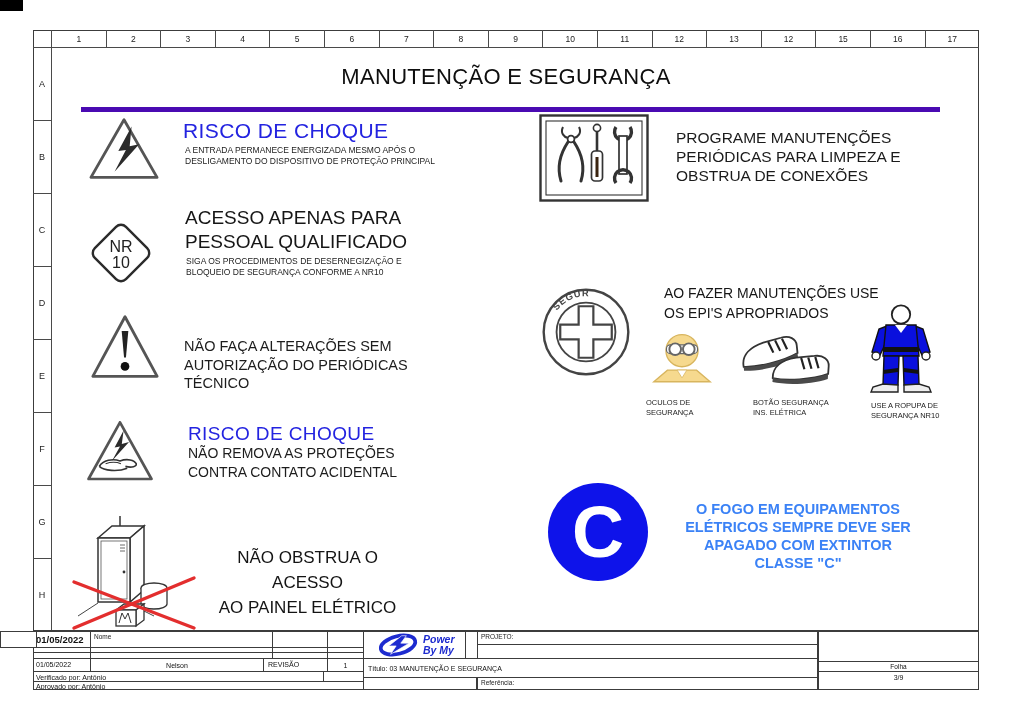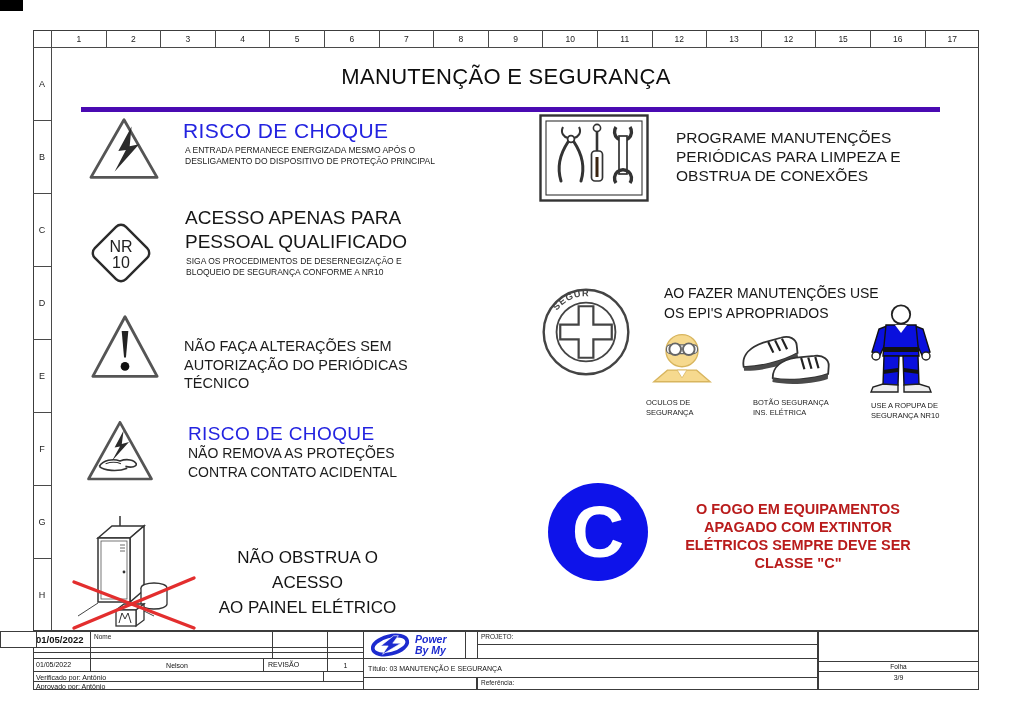--- a/index.html
+++ b/index.html
@@ -29,21 +29,21 @@
   .tbc{position:absolute;border:1px solid #3c3c3c;box-sizing:border-box;font-size:7px;color:#111;
        overflow:hidden;background:#fff;}
   .tbc.lbl{font-size:6.5px;padding:1px 0 0 3px;color:#222;}
   .tbc.ctr{display:flex;align-items:center;justify-content:center;}
   #tb-topline{left:33px;top:630px;width:946px;height:1.8px;background:#3c3c3c;}
   .logo-text{font-style:italic;font-weight:bold;color:#1d2bcf;font-size:10.5px;line-height:11px;padding-left:3px;}
   
   #fogo-circle{left:548px;top:483px;width:100px;height:98px;border-radius:50%;background:#0e13ea;
                display:flex;align-items:center;justify-content:center;}
   #fogo-circle span{color:#fff;font-weight:bold;font-size:72px;line-height:72px;font-family:"Liberation Sans",sans-serif;}
-  .fogo-text{font-weight:bold;font-size:14.5px;line-height:18px;color:#b91c1c;text-align:center;}
+  .fogo-text{font-weight:bold;font-size:14.5px;line-height:18px;color:#3b82f6;text-align:center;}
   .epi-label{font-size:7.5px;line-height:10px;color:#222;}
 </style>
 </head>
 <body>
 
 <div id="sheet">
 
   <div id="black-mark" class="abs"></div>
   <div id="frame" class="abs"></div>
 
@@ -246,22 +246,22 @@
   <div class="abs epi-label" style="left:871px;top:401px;width:100px;">
     <div>USE A ROPUPA DE</div>
     <div>SEGURANÇA NR10</div>
   </div>
 
   <div id="fogo-circle" class="abs">
     <span>C</span>
   </div>
   <div class="abs fogo-text" style="left:668px;top:500px;width:260px;">
     <div>O FOGO EM EQUIPAMENTOS</div>
+    <div>ELÉTRICOS SEMPRE DEVE SER</div>
     <div>APAGADO COM EXTINTOR</div>
-    <div>ELÉTRICOS SEMPRE DEVE SER</div>
     <div>CLASSE "C"</div>
   </div>
 
   <div id="tb-topline" class="abs"></div>
 
   <div class="tbc" style="left:33px;top:631px;width:58px;height:17px;font-weight:bold;font-size:9.5px;padding:2px 0 0 2px;">01/05/2022</div>
   <div class="tbc lbl" style="left:90px;top:631px;width:183px;height:17px;">Nome</div>
   <div class="tbc" style="left:272px;top:631px;width:56px;height:17px;"></div>
   <div class="tbc" style="left:327:px;top:631px;width:37px;height:17px;"></div>
   <div class="tbc" style="left:327px;top:631px;width:37px;height:17px;"></div>
@@ -277,21 +277,21 @@
 
   <div class="tbc" style="left:33px;top:658px;width:58px;height:14px;padding:2px 0 0 2px;">01/05/2022</div>
   <div class="tbc ctr" style="left:90px;top:658px;width:174px;height:14px;">Nelson</div>
   <div class="tbc" style="left:263px;top:658px;width:65px;height:14px;padding:2px 0 0 4px;">REVISÃO</div>
   <div class="tbc ctr" style="left:327px;top:658px;width:37px;height:14px;">1</div>
 
   <div class="tbc" style="left:33px;top:671px;width:291px;height:11px;padding:1.5px 0 0 2px;">Verificado por: Antônio</div>
   <div class="tbc" style="left:323px;top:671px;width:41px;height:11px;"></div>
   <div class="tbc" style="left:33px;top:681px;width:331px;height:9px;padding:1px 0 0 2px;">Aprovado por: Antônio</div>
 
-  <div class="tbc" style="left:363px;top:631px;width:103px;height:28px;display:flex;align-items:center;padding-left:4px;">
+  <div class="tbc" style="left:363px;top:631px;width:103px;height:28px;display:flex;align-items:center;padding-left:12px;">
     <svg width="44" height="26" viewBox="0 0 44 28">
       <ellipse cx="22" cy="14" rx="19" ry="9.5" fill="none" stroke="#1d2bcf" stroke-width="4" transform="rotate(-14 22 14)"></ellipse>
       <polygon points="26,4 12,15 20,15 14,24 34,12 25,12 31,4" fill="#1d2bcf" stroke="#fff" stroke-width="0.7"></polygon>
     </svg>
     <div class="logo-text">
       <div>Power</div>
       <div>By My</div>
     </div>
   </div>
 

